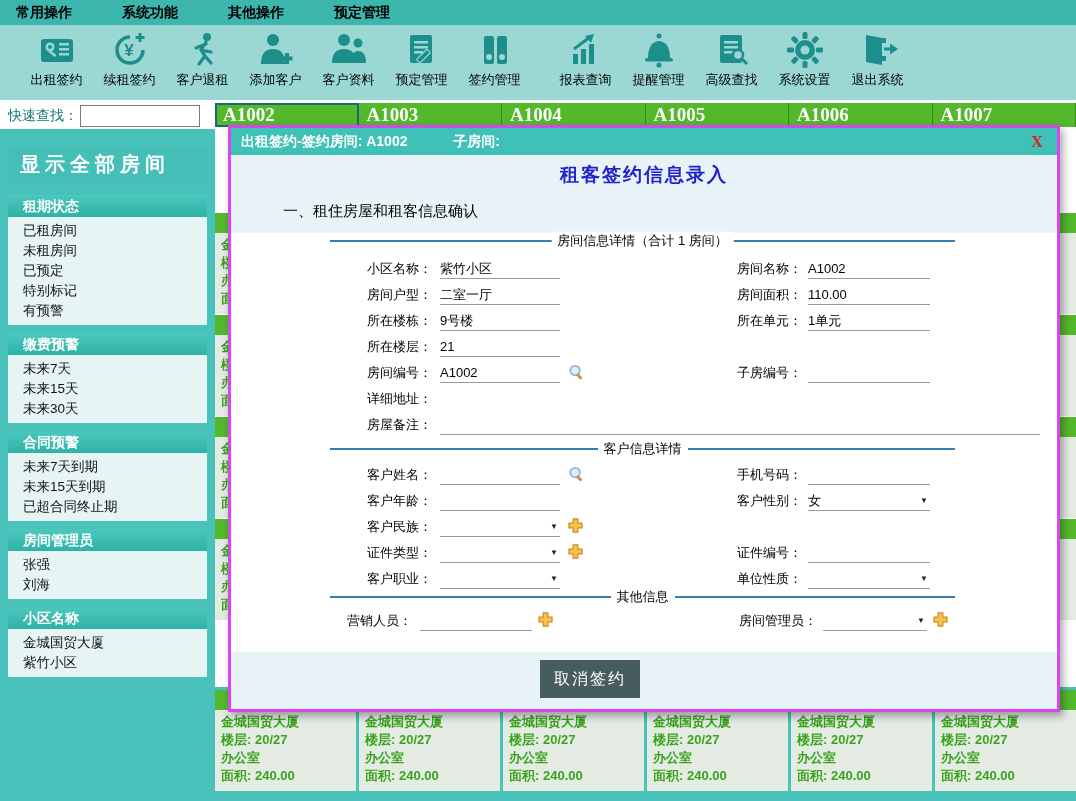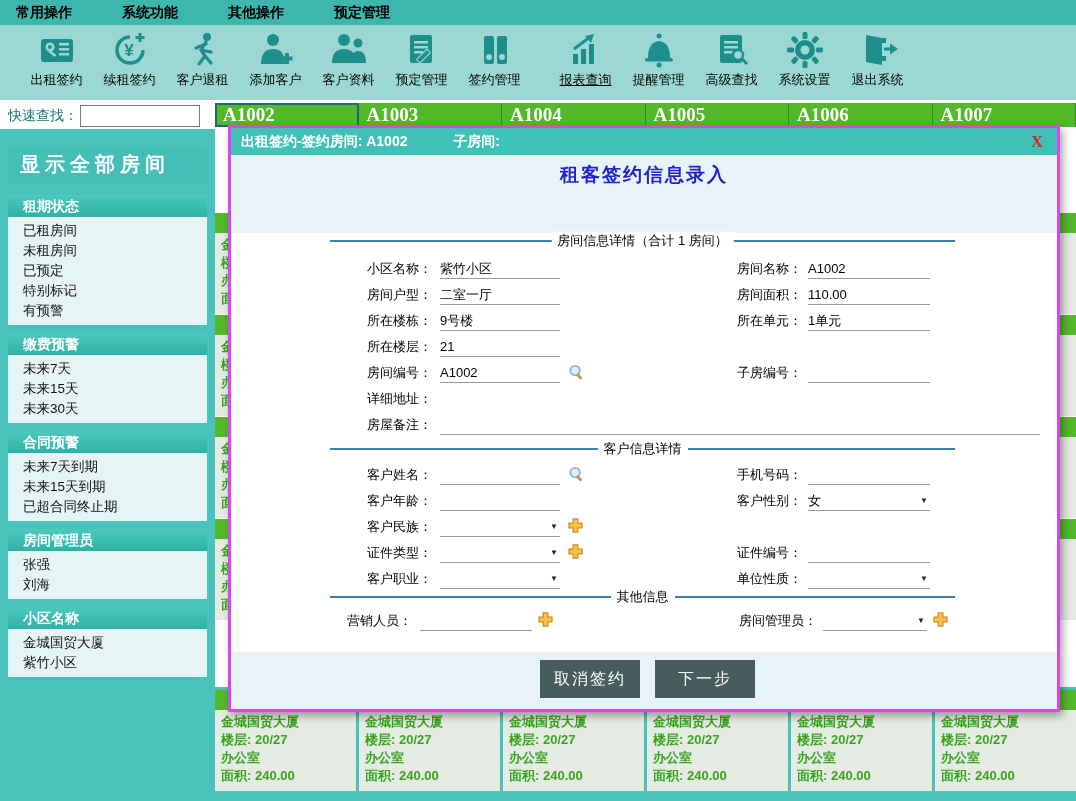--- a/index.html
+++ b/index.html
@@ -6,21 +6,21 @@
   .app{position:relative;width:1076px;height:801px;overflow:hidden;
        font-family:"Liberation Sans","DejaVu Sans",sans-serif;background:#49c2bc;}
   
   .menubar{position:absolute;left:0;top:0;width:1076px;height:25px;background:#3db7ae;
            display:flex;align-items:center;padding-left:16px;gap:50px;box-sizing:border-box;}
   .menu-item{font-size:14px;color:#000;font-weight:600;cursor:pointer;white-space:nowrap;}
   
   .toolbar{position:absolute;left:0;top:25px;width:1076px;height:75px;background:#9bd8d3;
            display:flex;align-items:flex-start;padding-left:20px;box-sizing:border-box;}
   .tb{width:73px;display:flex;flex-direction:column;align-items:center;padding-top:5px;cursor:pointer;}
-  .tb.gap{margin-left:18px;text-decoration:underline;}
+  .tb.gap{margin-left:18px;}
   .tb svg{width:40px;height:40px;}
   .tb .lbl{font-size:13px;color:#000;margin-top:1px;white-space:nowrap;}
   .topline{position:absolute;left:0;top:100px;width:1076px;height:3px;background:#ffffff;}
   
   .sidebar{position:absolute;left:0;top:103px;width:215px;height:698px;background:#49c2bc;}
   .qsearch{position:absolute;top:0;left:0;width:215px;height:26px;background:#fff;
            display:flex;align-items:center;padding-left:8px;box-sizing:border-box;}
   .qsearch .lbl{font-size:14px;color:#0f766e;white-space:nowrap;}
   .qsearch input{margin-left:2px;width:114px;height:18px;border:1px solid #7a7a7a;font-size:13px;}
   .showall{position:absolute;top:43px;left:8px;width:199px;height:37px;display:flex;align-items:center;
@@ -548,20 +548,21 @@
         </div>
       </div>
 
     <div class="dialog">
       <div class="dlg-titlebar">
         <span>出租签约-签约房间: A1002</span>
         <span class="dlg-sub">子房间:</span>
         <span class="dlg-close">X</span>
       </div>
       <div class="dlg-title">租客签约信息录入</div>
+      <div class="dlg-step">一、租住房屋和租客信息确认</div>
       <div class="dlg-form" id="dlgform">
           <div class="divider" style="top: 7px;">
             <span>房间信息详情（合计 1 房间）</span>
           </div>
           <div class="divider" style="top: 215px;">
             <span>客户信息详情</span>
           </div>
           <div class="divider" style="top: 363px;">
             <span>其他信息</span>
           </div>
@@ -633,16 +634,15 @@
             </svg></div>
           <div class="f-label" style="left: 446px; top: 378px; width: 140px;">房间管理员：</div>
           <div class="f-input sel" style="left: 592px; top: 378px; width: 104px;">
             <span class="arr">▼</span>
           </div>
           <div class="f-icon" style="left: 702px; top: 379px;"><svg viewBox="0 0 16 16" width="15" height="15">
               <path d="M5.5 1 h5 v4.5 H15 v5 h-4.5 V15 h-5 v-4.5 H1 v-5 h4.5 Z" fill="#f7c34a" stroke="#cf8d1e" stroke-width="1.3"></path>
             </svg></div>
         </div>
       <div class="dlg-btn" style="left:309px;top:532px">取消签约</div>
-      <div class="dlg-btn" style="left:424px;top:532px">下一步</div>
     </div>
   </div>
 </div>
 
 </body></html>

